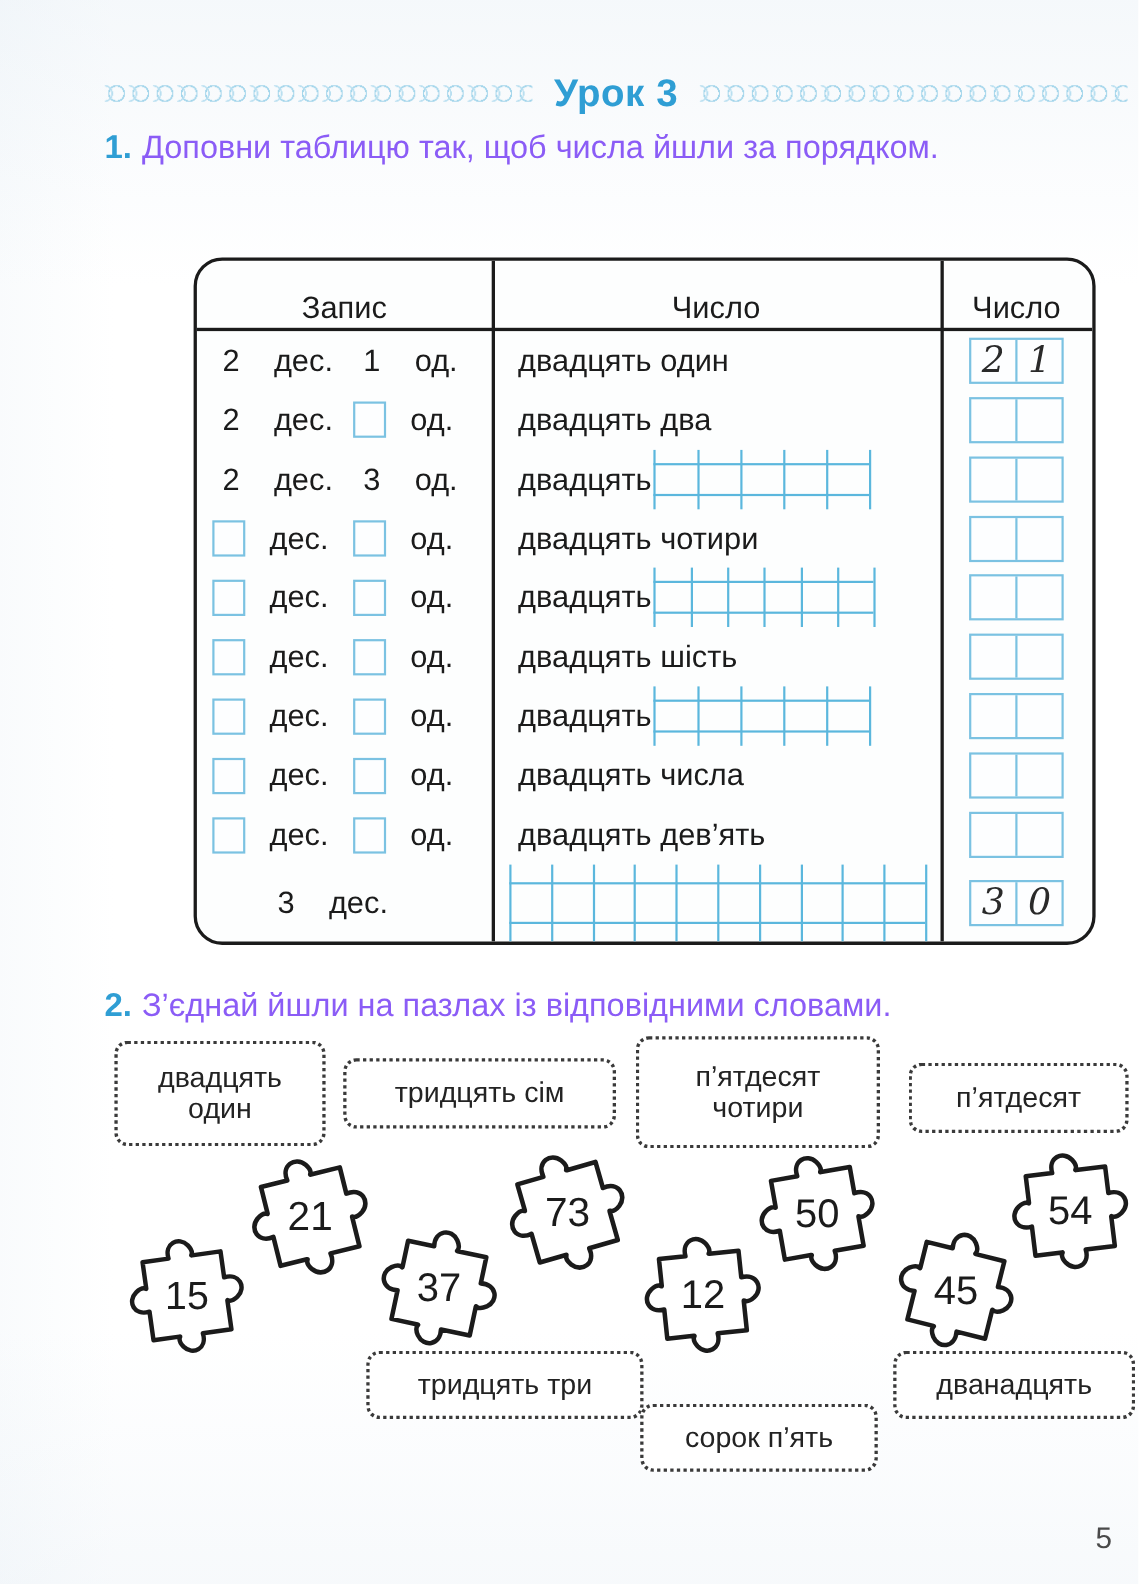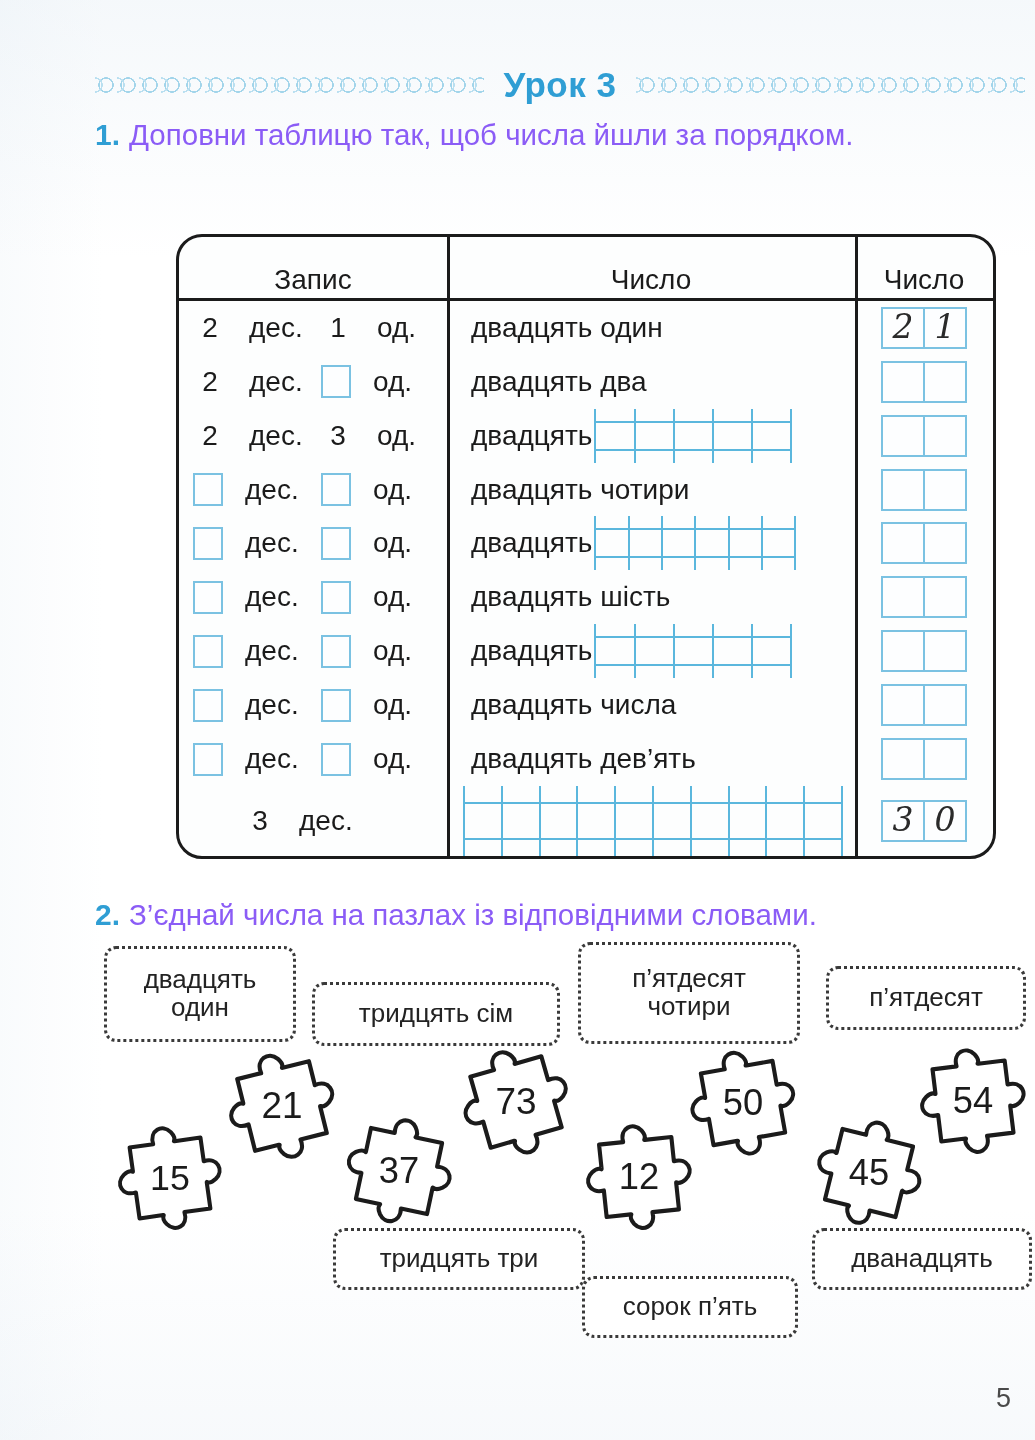--- a/index.html
+++ b/index.html
@@ -618,27 +618,27 @@
               </div>
             </div>
           </div>
         </div>
       </div>
   </div>
 </div>
 
 <div class="task-line" id="task2">
   <span class="task-num">2.</span>
-  <span class="task-text">З’єднай числа на пазлах із відповідними словами.</span>
+  <span class="task-text">З’єднай йшли на пазлах із відповідними словами.</span>
 </div>
 
 <div class="puzzle-area" id="puzzle-area">
     <div class="wordchip" style="left: 104px; top: 8px; width: 192px; min-height: 96px; display: flex; align-items: center; justify-content: center;">двадцять
 один</div>
-    <div class="wordchip" style="left: 312px; top: 44px; width: 248px; min-height: 64px; display: flex; align-items: center; justify-content: center;">тридцять сім</div>
+    <div class="wordchip" style="left: 312px; top: 24px; width: 248px; min-height: 64px; display: flex; align-items: center; justify-content: center;">тридцять сім</div>
     <div class="wordchip" style="left: 578px; top: 4px; width: 222px; min-height: 102px; display: flex; align-items: center; justify-content: center;">п’ятдесят
 чотири</div>
     <div class="wordchip" style="left: 826px; top: 28px; width: 200px; min-height: 64px; display: flex; align-items: center; justify-content: center;">п’ятдесят</div>
     <div class="wordchip" style="left: 333px; top: 290px; width: 252px; min-height: 62px; display: flex; align-items: center; justify-content: center;">тридцять три</div>
     <div class="wordchip" style="left: 582px; top: 338px; width: 216px; min-height: 62px; display: flex; align-items: center; justify-content: center;">сорок п’ять</div>
     <div class="wordchip" style="left: 812px; top: 290px; width: 220px; min-height: 62px; display: flex; align-items: center; justify-content: center;">дванадцять</div>
     <div class="puzzle" style="left: 108px; top: 178px; width: 124px; height: 124px; transform: rotate(-8deg);">
       <svg viewBox="0 0 104 104">
         <path d="M22,22 L42,22 C40,10 52,6 58,14 C63,21 58,22 60,22 L82,22 L82,42 C94,40 98,52 90,58 C83,63 82,58 82,60 L82,82 L60,82 C62,94 50,98 44,90 C39,83 44,82 42,82 L22,82 L22,60 C10,62 6,50 14,44 C21,39 22,44 22,42 Z" fill="#ffffff" stroke="#1b1b1b" stroke-width="3.4" stroke-linejoin="round"></path>
         <text class="pnum" x="52" y="62" text-anchor="middle" transform="rotate(8 52 52)">15</text>

